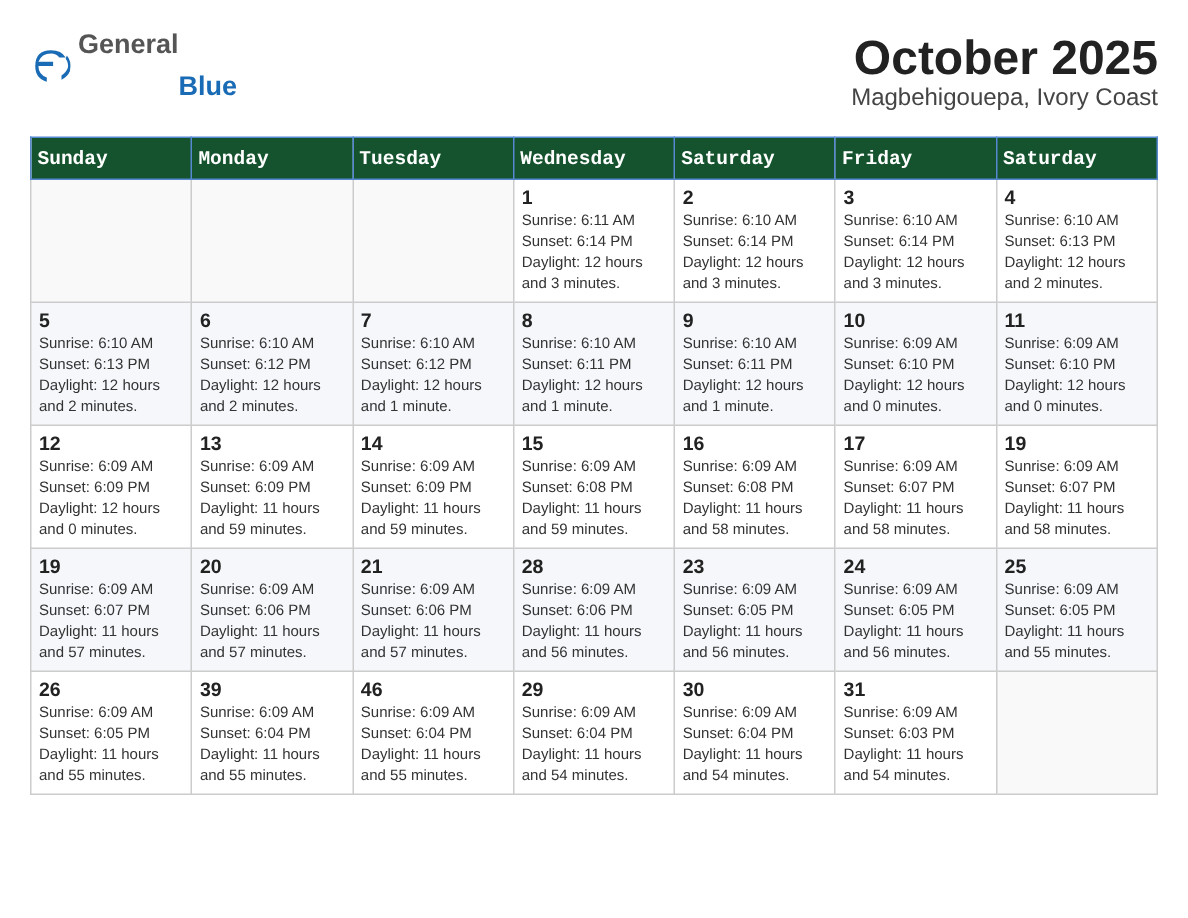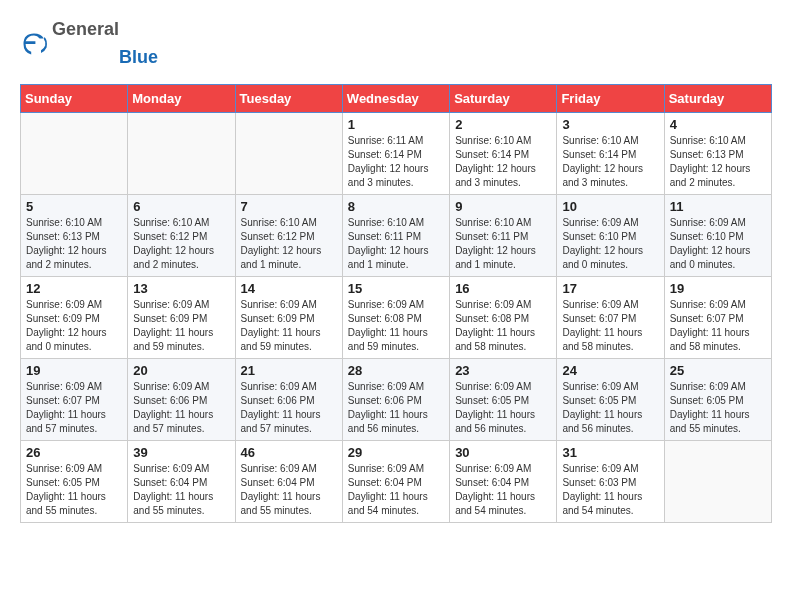--- a/index.html
+++ b/index.html
@@ -45,27 +45,28 @@
     .location {
       font-size: 16px;
       color: #444;
     }
     .calendar {
       width: 100%;
       border-collapse: collapse;
       border: 1px solid #ccc;
     }
     .calendar th {
-      background-color: #ef4444;
+      background-color: #14532d;
       color: #fff;
       font-size: 13px;
       font-weight: bold;
       padding: 6px 4px;
       text-align: left;
       border: 1px solid #5588d0;
+      font-family: Liberation Mono, monospace;
     }
     .calendar td {
       width: calc(100%/7);
       vertical-align: top;
       border: 1px solid #ccc;
       padding: 4px 5px;
       font-size: 10.5px;
       color: #333;
       background: #fff;
       min-height: 80px;
@@ -97,20 +98,24 @@
     <svg class="logo-icon" viewBox="0 0 40 40">
       <rect x="0" y="0" width="40" height="40" fill="none"></rect>
       <path d="M5,20 Q5,5 20,5 Q30,5 34,12 L28,12 Q25,8 20,8 Q11,8 8,16 L22,16 L22,20 L8,20 Q8,28 16,31 L16,35 Q5,32 5,20Z" fill="#1a6bb5"></path>
       <path d="M35,10 Q40,15 38,25 Q36,30 30,33 L30,29 Q34,27 36,22 Q37,17 34,13Z" fill="#1a6bb5"></path>
     </svg>
     <div class="logo-text">
       <span class="logo-general">General</span>
       <span class="logo-blue">Blue</span>
     </div>
   </div>
+  <div class="title-block">
+    <div class="month-title">October 2025</div>
+    <div class="location">Magbehigouepa, Ivory Coast</div>
+  </div>
 </div>
 
 <table class="calendar">
   <thead>
     <tr>
     <th>Sunday</th>
         <th>Monday</th>
         <th>Tuesday</th>
         <th>Wednesday</th>
         <th>Saturday</th>

